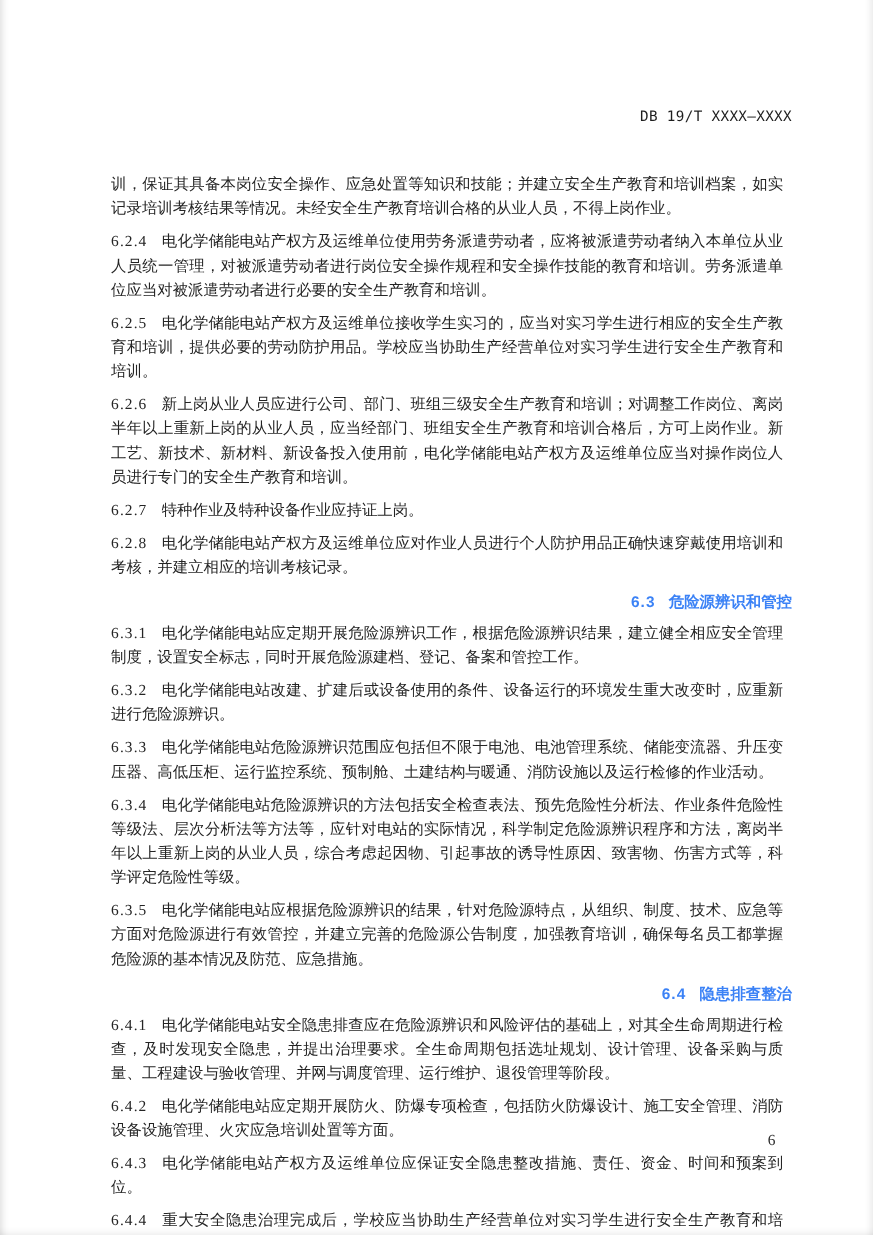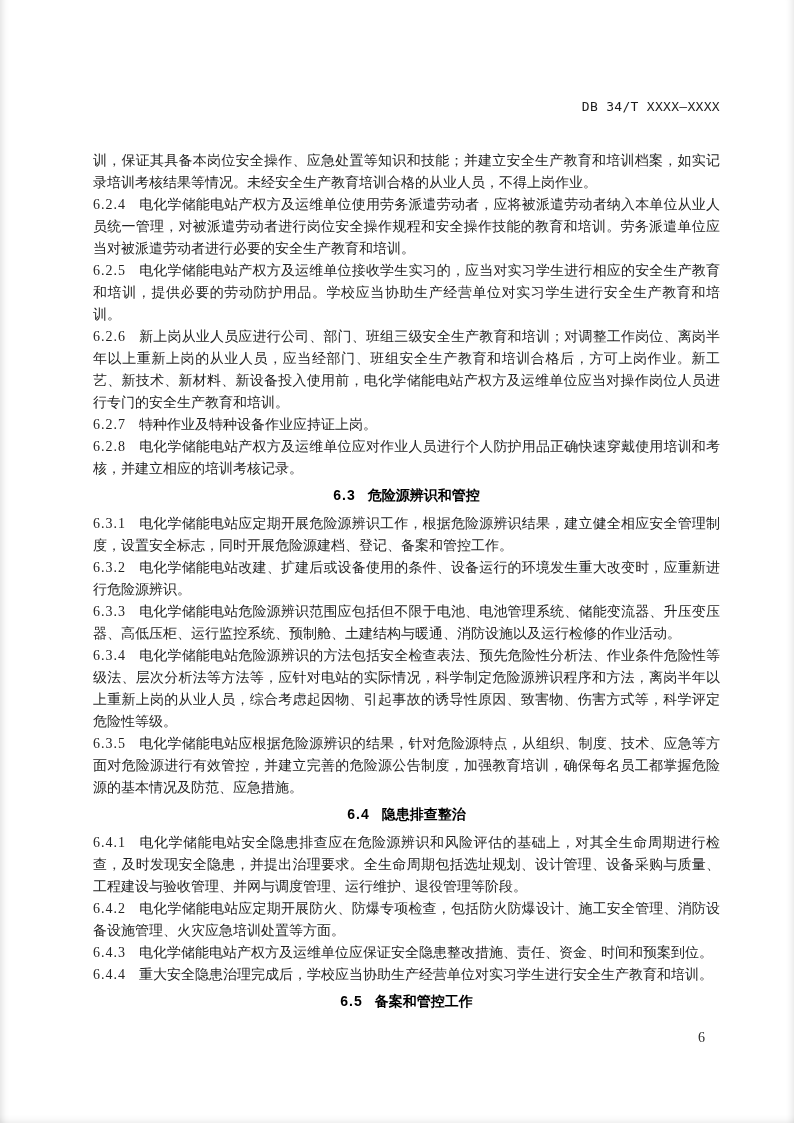--- a/index.html
+++ b/index.html
@@ -33,57 +33,57 @@
     position: absolute;
     left: 93px;
     top: 150px;
     width: 627px;
     font-size: 14px;
     line-height: 22px;
     text-align: justify;
     color: #242424;
   }
   .clause {
-    margin: 0;
+    margin: 8px;
     padding: 0;
   }
   .cnum {
     margin-right: 13px;
     letter-spacing: 1px;
     white-space: nowrap;
   }
   .heading {
     margin: 4px 0 7px 0;
     font-family: "Liberation Sans", "DejaVu Sans", sans-serif;
     font-weight: bold;
     font-size: 14px;
     line-height: 22px;
-    color: #000000;
-    text-align: center;
+    color: #3b82f6;
+    text-align: right;
   }
   .hnum {
     margin-right: 12px;
     letter-spacing: 1px;
     white-space: nowrap;
   }
   .page-num {
     position: absolute;
     top: 1030px;
     right: 89px;
     font-family: "Liberation Serif", "DejaVu Serif", serif;
     font-size: 14px;
     color: #2a2a2a;
   }
 </style>
 </head>
 <body>
 
 <div class="sheet">
 
-  <div class="doc-code">DB 34/T XXXX—XXXX</div>
+  <div class="doc-code">DB 19/T XXXX—XXXX</div>
 
   <div class="body-area">
 
     <p class="clause"><span class="ctext">训，保证其具备本岗位安全操作、应急处置等知识和技能；并建立安全生产教育和培训档案，如实记录培训考核结果等情况。未经安全生产教育培训合格的从业人员，不得上岗作业。</span></p>
 
     <p class="clause"><span class="cnum">6.2.4</span><span class="ctext">电化学储能电站产权方及运维单位使用劳务派遣劳动者，应将被派遣劳动者纳入本单位从业人员统一管理，对被派遣劳动者进行岗位安全操作规程和安全操作技能的教育和培训。劳务派遣单位应当对被派遣劳动者进行必要的安全生产教育和培训。</span></p>
 
     <p class="clause"><span class="cnum">6.2.5</span><span class="ctext">电化学储能电站产权方及运维单位接收学生实习的，应当对实习学生进行相应的安全生产教育和培训，提供必要的劳动防护用品。学校应当协助生产经营单位对实习学生进行安全生产教育和培训。</span></p>
 
     <p class="clause"><span class="cnum">6.2.6</span><span class="ctext">新上岗从业人员应进行公司、部门、班组三级安全生产教育和培训；对调整工作岗位、离岗半年以上重新上岗的从业人员，应当经部门、班组安全生产教育和培训合格后，方可上岗作业。新工艺、新技术、新材料、新设备投入使用前，电化学储能电站产权方及运维单位应当对操作岗位人员进行专门的安全生产教育和培训。</span></p>

